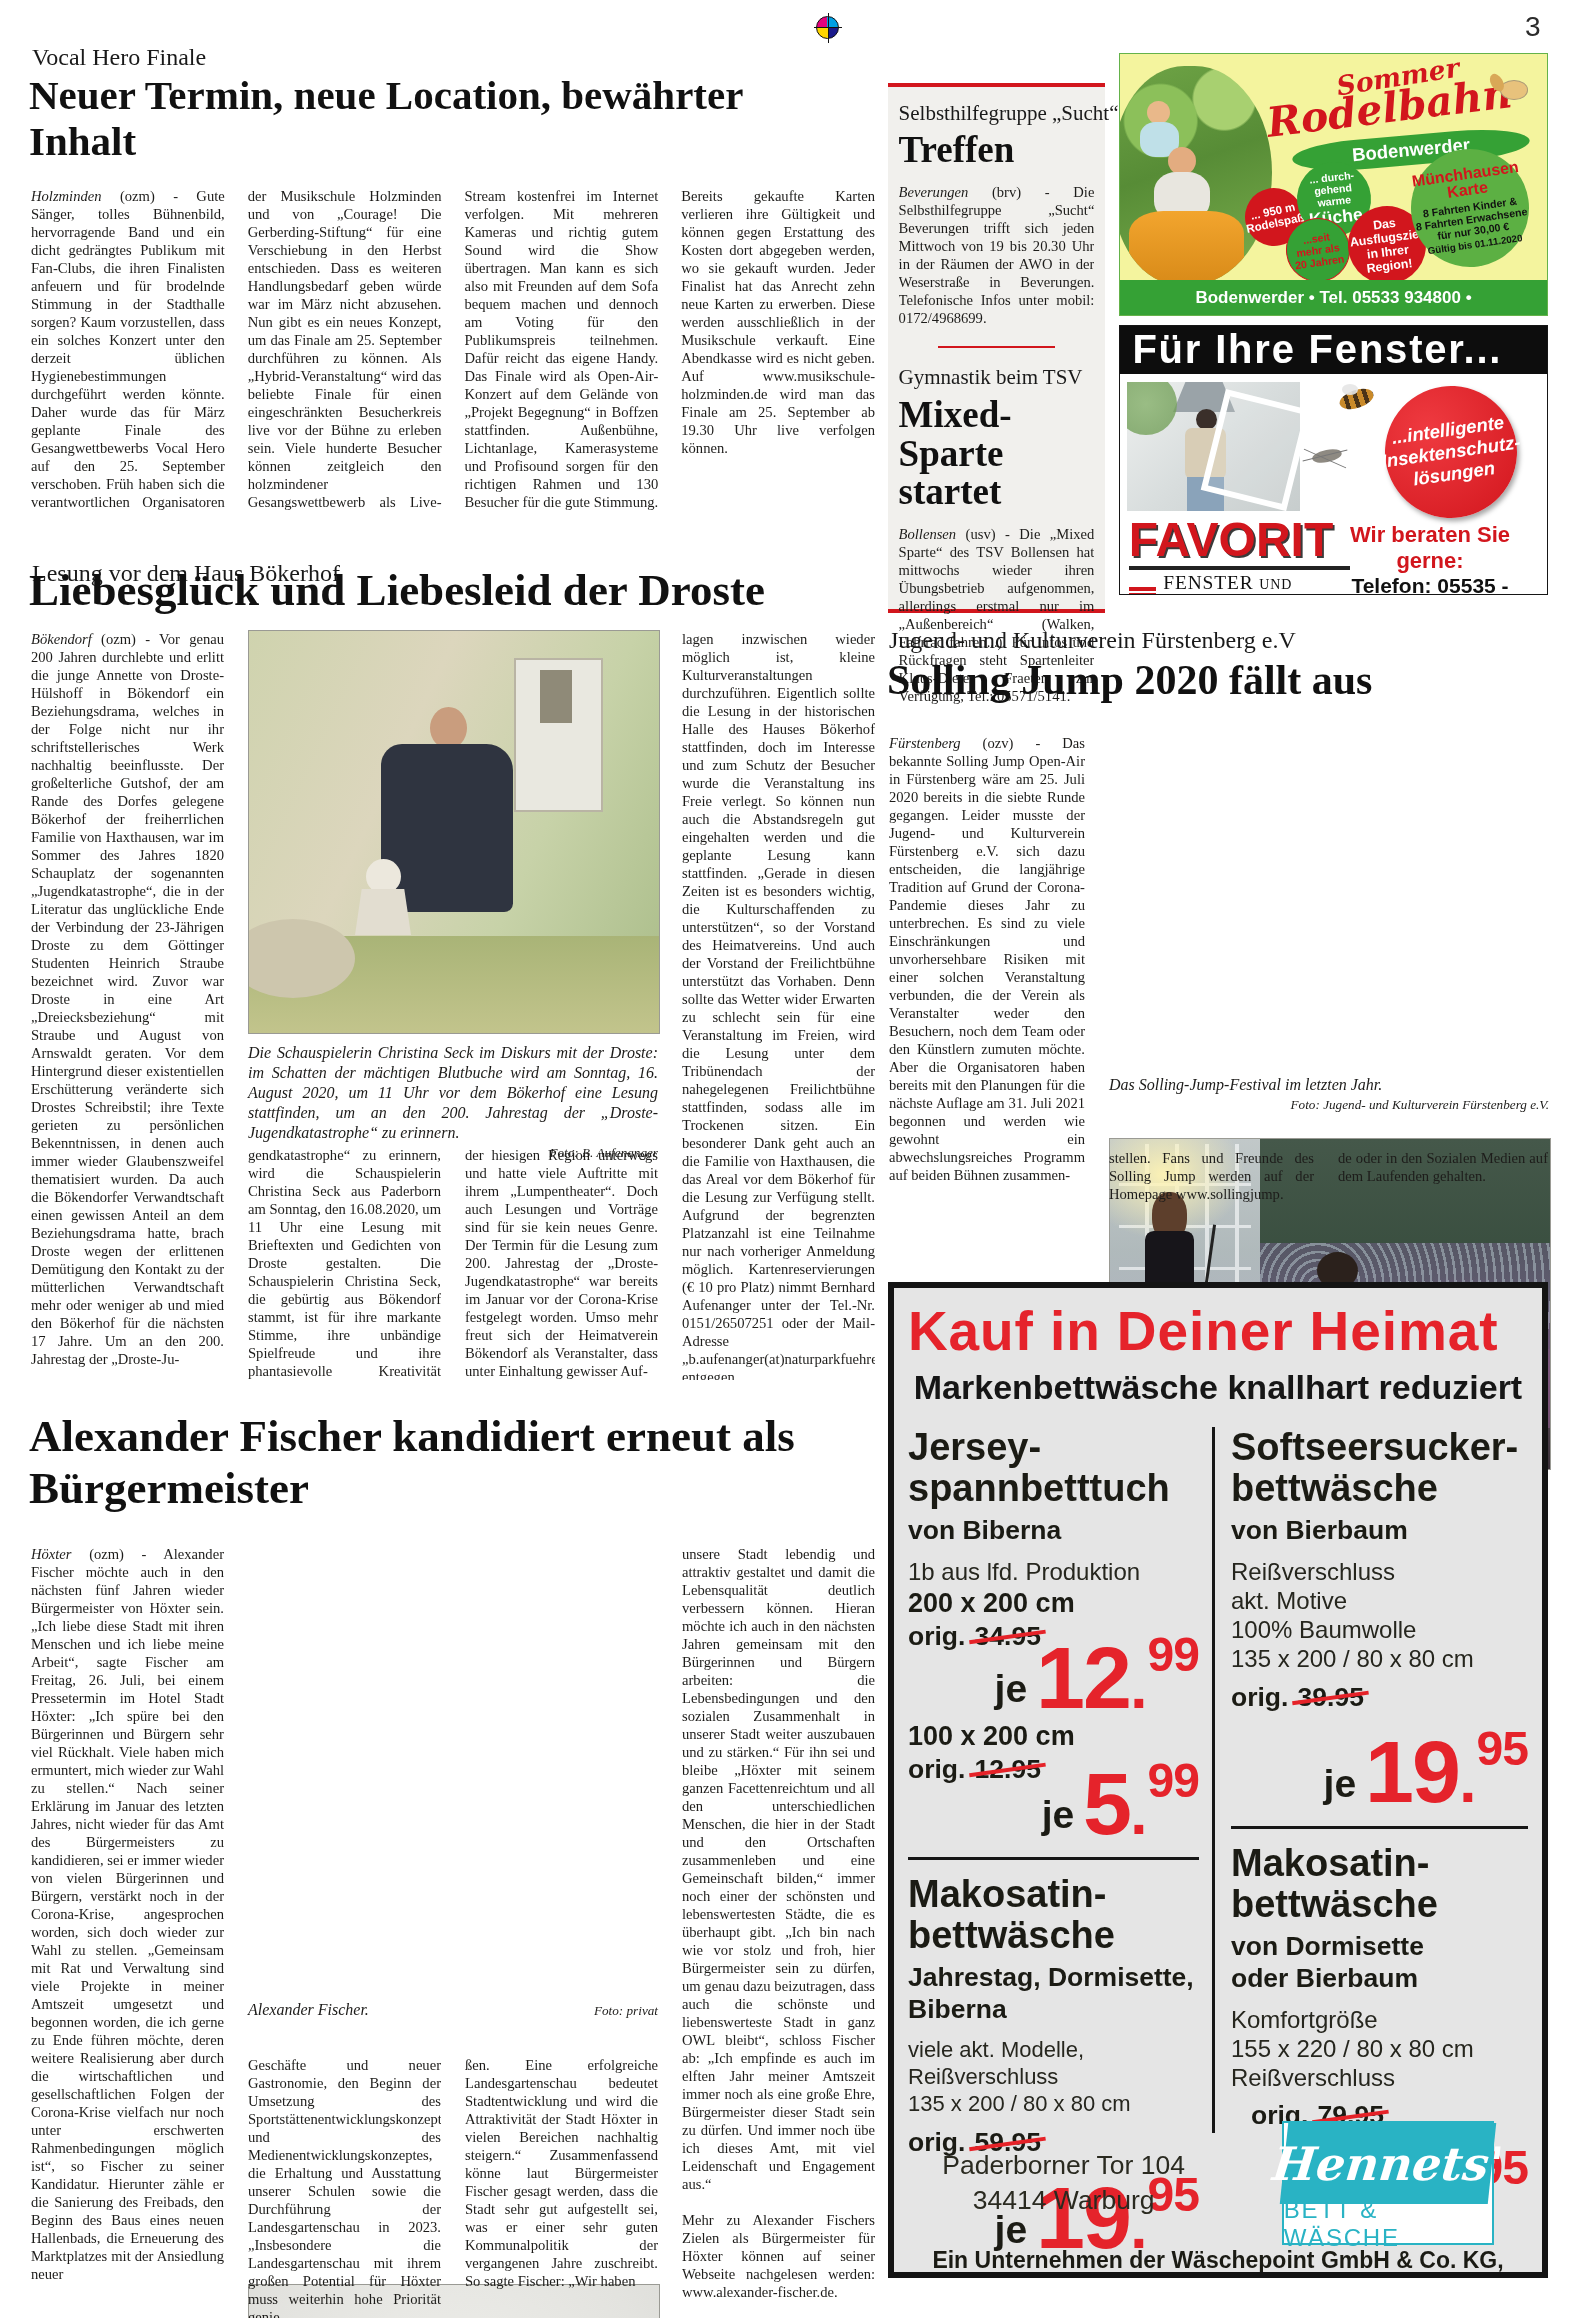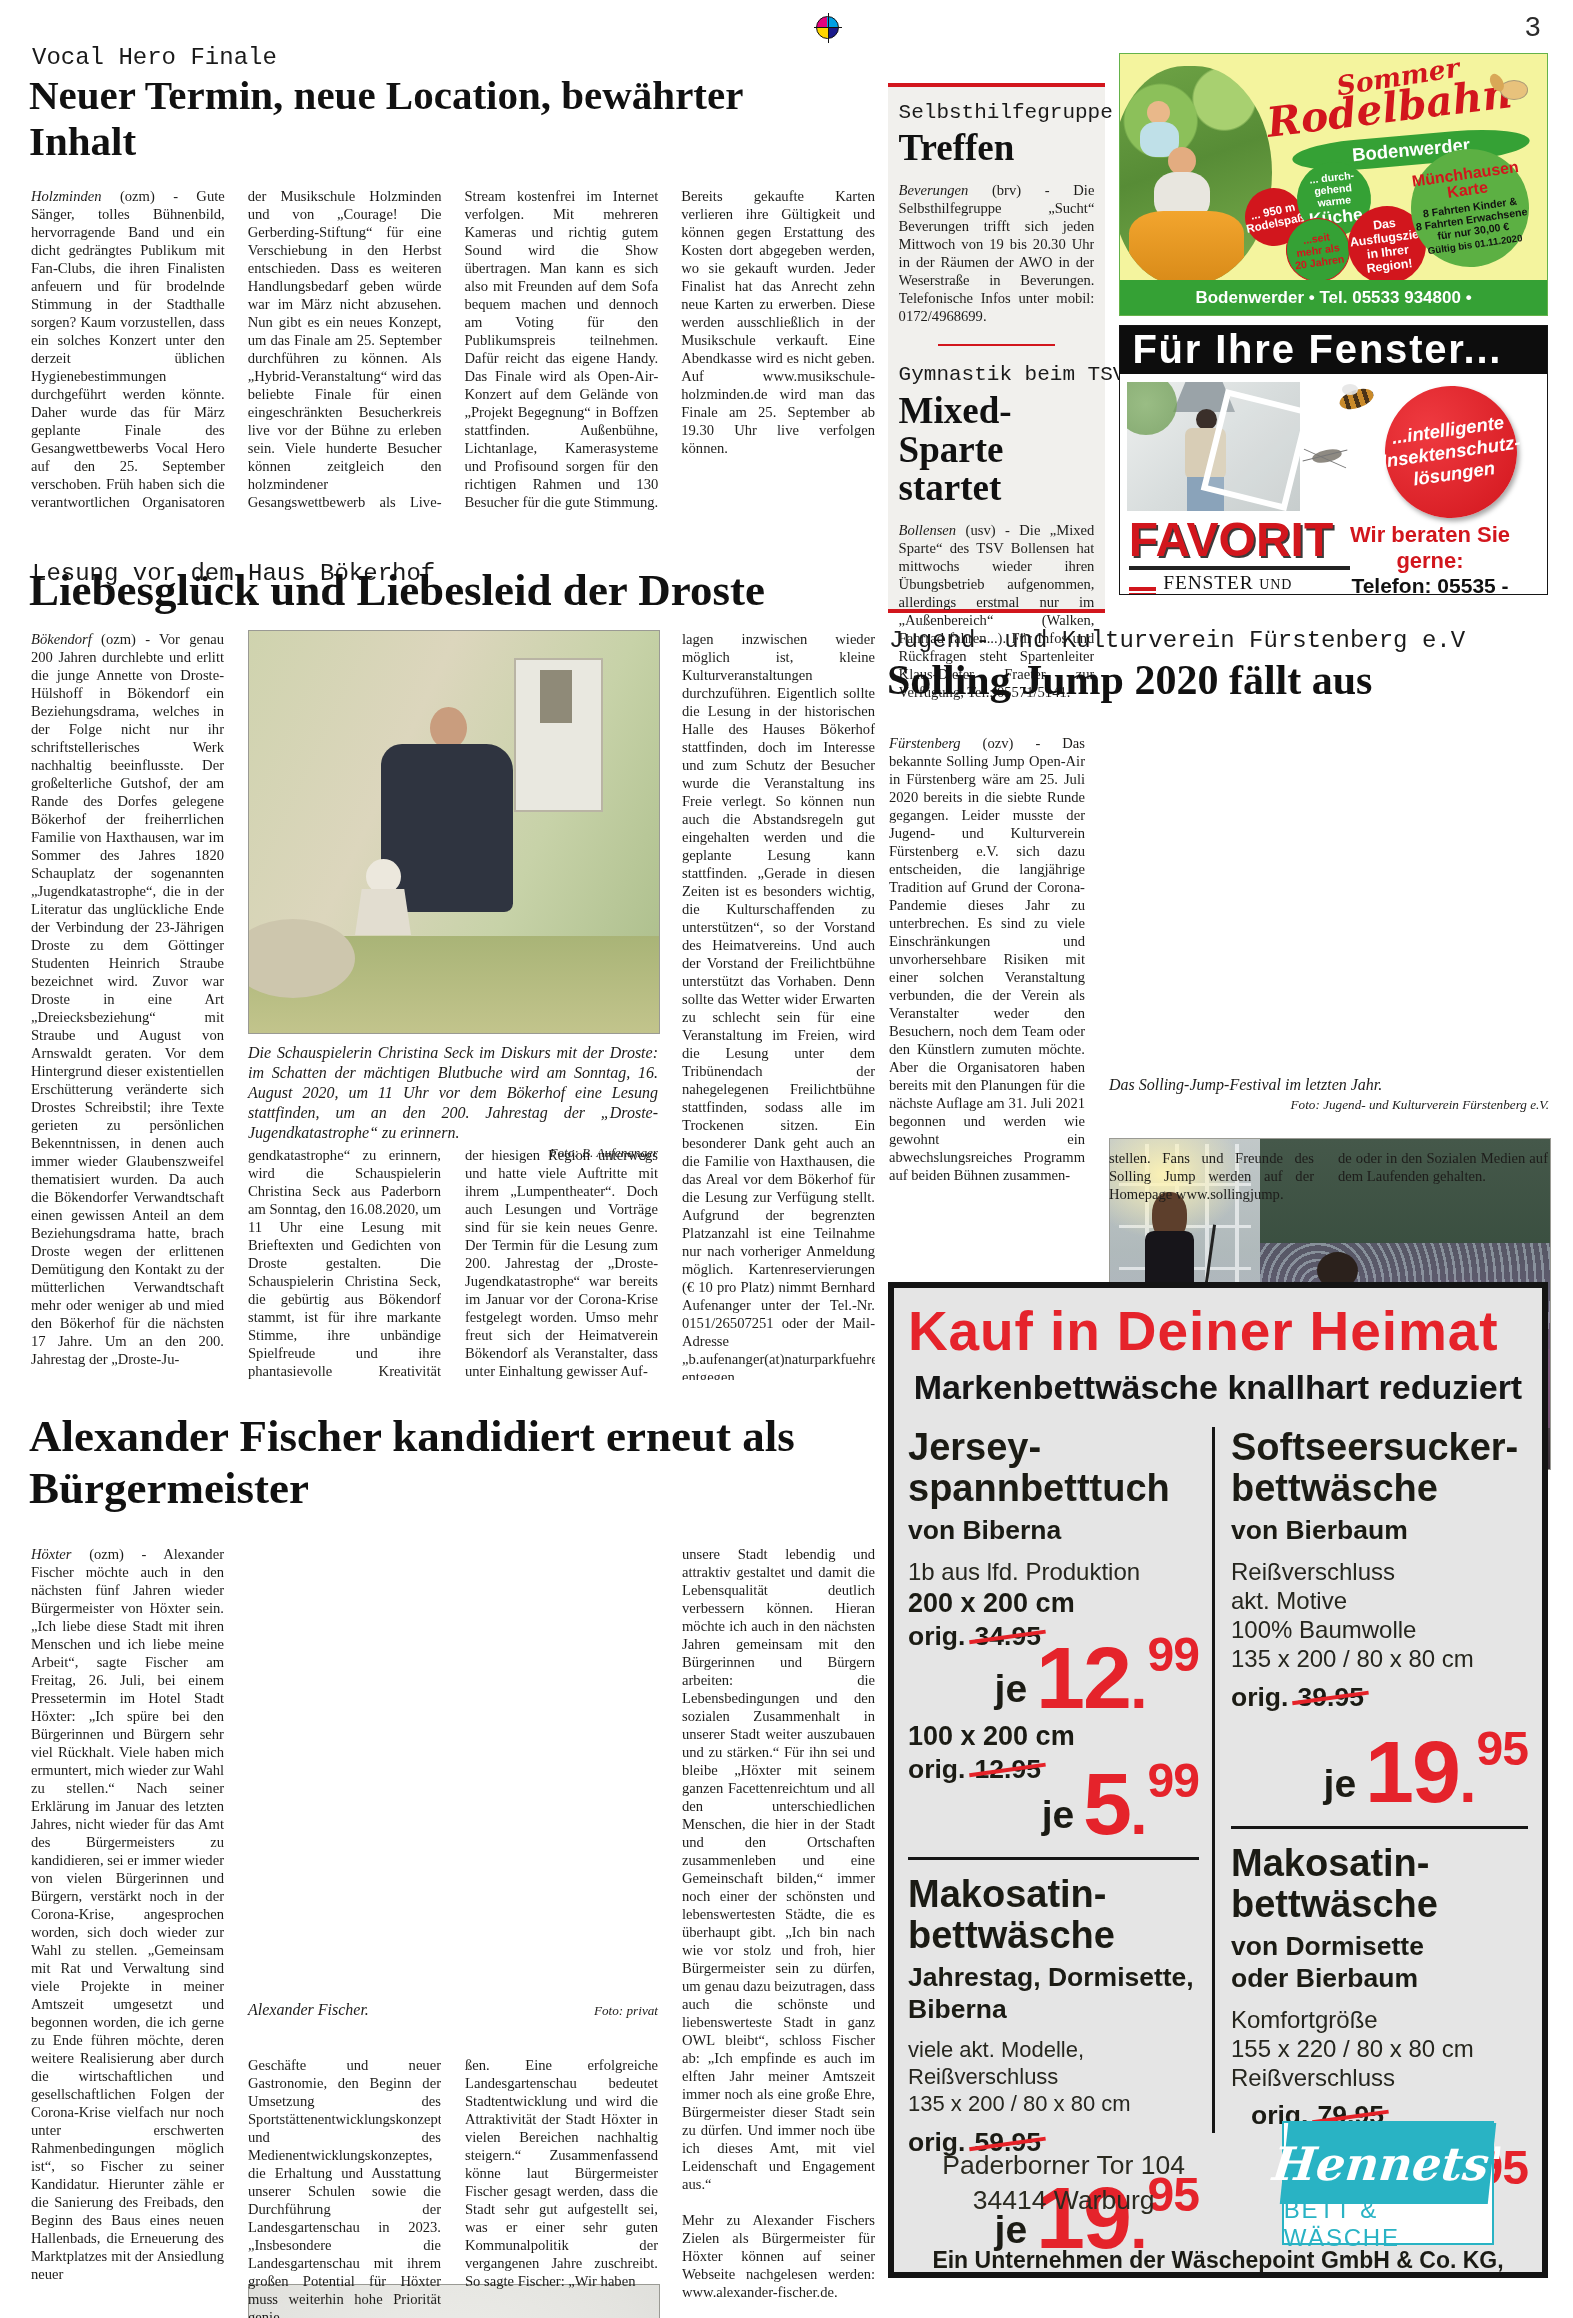--- a/index.html
+++ b/index.html
@@ -1,19 +1,19 @@
 <!DOCTYPE html>
 <html lang="de" style="font-size:14px"><head>
 <meta charset="utf-8">
 <style>
   html,body{margin:0;padding:0;background:#888;}
   #page{position:relative;width:1574px;height:2319px;background:#ffffff;overflow:hidden;
         font-family:"Liberation Serif","DejaVu Serif",serif;color:#1d1c1a;}
   .abs{position:absolute;}
-  .kicker{font-family:Liberation Mono, monospace;font-size:24px;color:#1a1a1a;white-space:nowrap;}
+  .kicker{font-family:Liberation Serif, serif;font-size:24px;color:#1a1a1a;white-space:nowrap;}
   .headline{font-weight:bold;font-size:41px;line-height:1.13;color:#111;}
   .bodytext{font-size:14.6px;line-height:18px;text-align:justify;hyphens:auto;overflow:hidden;}
   .bodytext .loc{font-style:italic;}
   .caption{font-style:italic;font-size:16px;line-height:20px;text-align:justify;}
   .credit{font-style:italic;font-size:13.2px;text-align:right;margin-top:1.8px;}
   .photo{border:0.9px solid #9a9a94;overflow:hidden;position:relative;background:#ccc;}
   .pre{white-space:pre-line;}
   
   #panel{background:#f1f0ed;border-top:4.4px solid #d2161d;border-bottom:4.4px solid #d2161d;
          padding:14px 10.6px 8.8px 10.6px;box-sizing:border-box;}

